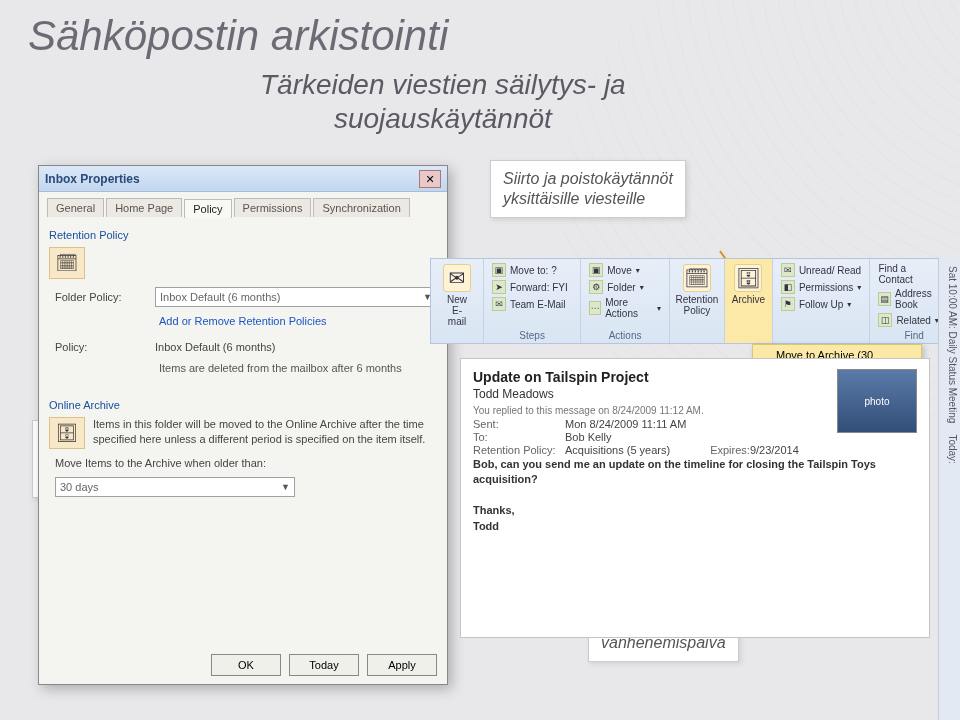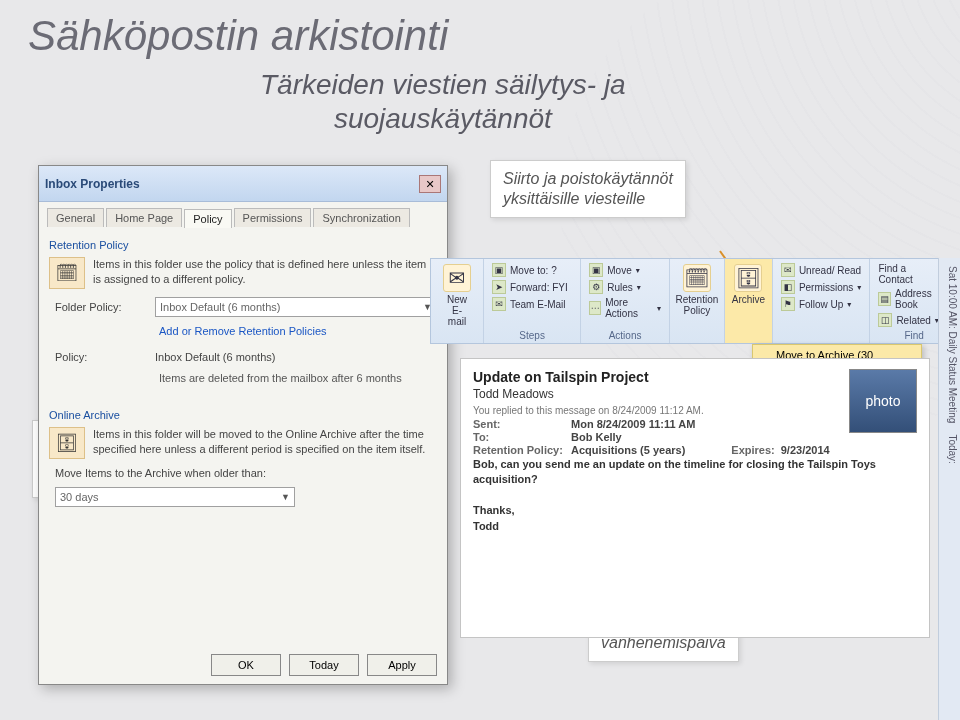--- a/index.html
+++ b/index.html
@@ -7,21 +7,21 @@
   
   .bg-swirl { position: absolute; right: -100px; top: -50px; width: 500px; height: 500px;
     background: repeating-radial-gradient(circle at 100% 0%, rgba(150,150,170,0.08) 0px, rgba(150,150,170,0.08) 2px, transparent 2px, transparent 15px);
     opacity: 0.4; border-radius: 50%; }
   
   .title-main { position: absolute; top: 12px; left: 28px; font-size: 42px; font-weight: 300; color: #6b6b75; font-style: italic; }
   .title-sub  { position: absolute; top: 68px; left: 260px; font-size: 28px; font-weight: 500; color: #5a5a64; font-style: italic; text-align: center; line-height: 1.2; }
   
   
   .dialog { position: absolute; top: 165px; left: 38px; width: 410px; height: 520px; background: #f4f4f0; border: 1px solid #888; box-shadow: 4px 4px 12px rgba(0,0,0,0.25); }
-  .dialog-titlebar { height: 36px; background: linear-gradient(#dce8f8,#c2d6ef); border-bottom: 1px solid #a8bcd8; display: flex; align-items: center; padding: 0 6px; }
+  .dialog-titlebar { height: 26px; background: linear-gradient(#dce8f8,#c2d6ef); border-bottom: 1px solid #a8bcd8; display: flex; align-items: center; padding: 0 6px; }
   .dialog-titlebar span { font-size: 12px; font-weight: bold; color: #2a4a78;}
   .dialog-close { margin-left: auto; width: 22px; height: 18px; background: #e8c8c8; border: 1px solid #aa7777; text-align: center; font-size: 11px; line-height: 16px; cursor: pointer;}
   .dialog-tabs { display: flex; gap: 2px; padding: 6px 8px 0 8px; font-size: 11px; align-items: flex-end; }
   .dialog-tab { padding: 3px 8px; border: 1px solid #bbb; border-bottom: none; background: #ece9e2; color: #555; cursor: pointer; }
   .dialog-tab.active { background: #f9f9f4; color: #222; position: relative; top: 1px; }
   .dialog-body { padding: 8px 10px; font-size: 11px; color: #333; }
   .section-title { color: #1a4fa0; font-size: 11px; margin: 4px 0 6px 0;}
   .policy-row { display: flex; gap: 8px; margin: 6px 0; align-items: flex-start; }
   .policy-icon { width: 36px; height: 32px; background: #f8e8c8; border: 1px solid #ddc088; flex-shrink: 0; display:flex; align-items:center; justify-content:center; font-size:18px;}
   .policy-text { flex: 1; color: #444; line-height: 1.35; }
@@ -49,23 +49,23 @@
   .archive-popup { position: absolute; top: 344px; right: 38px; width: 170px; background: #fffce7; border: 1px solid #d9c76f; box-shadow: 2px 2px 6px rgba(0,0,0,0.2); font-size: 11px; }
   .archive-popup div { padding: 4px 23px; display:flex; align-items:center; gap:6px; cursor:pointer;}
   .archive-popup div:first-child { background: #fbe9a8; }
   .archive-popup .chk { width:12px;height:12px;border:1px solid #b89f40; background:#fff; font-size:9px; text-align:center; line-height:10px; color:#7a5a10;}
   
   
   .reading { position: absolute; top: 358px; left: 460px; width: 470px; height: 280px; background: #fff; border: 1px solid #c4c4c4; padding: 10px 12px; font-size: 11px; }
   .reading-subject { font-size: 14px; font-weight: bold; color: #222; margin-bottom: 2px;}
   .reading-from { font-size: 12px; color: #333; margin-bottom: 4px;}
   .reading-meta { color: #777; font-size: 10px; margin-bottom: 2px;}
-  .reading-field { display: flex; gap: 6px; font-size: 11px; color: #444; margin: 1px 0; font-weight: bold;}
+  .reading-field { display: flex; font-size: 11px; color: #444; margin: 1px 0;}
   .reading-field .lbl { width: 92px; color: #666;}
-  .avatar { position: absolute; top: 10px; right: 12px; width: 68px; height: 64px; background: linear-gradient(#5a7aa8,#334f78); border:1px solid #888; display:flex;align-items:center;justify-content:center;color:#fff;font-size:14px; text-align:center;}
+  .avatar { position: absolute; top: 10px; right: 12px; width: 80px; height: 64px; background: linear-gradient(#5a7aa8,#334f78); border:1px solid #888; display:flex;align-items:center;justify-content:center;color:#fff;font-size:10px; text-align:center;}
   .reading-body { font-size: 11px; color: #333; line-height: 1.4; font-weight: bold;}
   
   
   .vbar { position: absolute; right: 0px; top: 258px; bottom: 0; width: 22px; background: #e2e9f3; border-left:1px solid #c1cddd; writing-mode: vertical-rl; font-size: 10px; color: #556; padding: 8px 2px;}
   
   
   .callout { position: absolute; background: #fff; border: 1px solid #ccc; padding: 8px 12px; font-size: 16px; font-style: italic; color: #555; box-shadow: 2px 2px 5px rgba(0,0,0,0.1); line-height: 1.25;}
   .c1 { top: 160px; left: 490px; }
   .c2 { top: 420px; left: 32px; width: 210px;}
   .c3 { top: 604px; left: 588px; }
@@ -107,21 +107,20 @@
     <div class="dialog-tab">General</div>
     <div class="dialog-tab">Home Page</div>
     <div class="dialog-tab active">Policy</div>
     <div class="dialog-tab">Permissions</div>
     <div class="dialog-tab">Synchronization</div>
   </div>
   <div class="dialog-body">
     <div class="section-title">Retention Policy</div>
     <div class="policy-row">
       <div class="policy-icon">🗓</div>
-      <div class="policy-text">Items in this folder use the policy that is defined here unless the item is assigned to a different policy.</div>
     </div>
     <div class="form-row">
       <div class="form-label">Folder Policy:</div>
       <div class="combo">
         <span>Inbox Default (6 months)</span>
         <span class="chev">▼</span>
       </div>
     </div>
     <div class="link-blue">Add or Remove Retention Policies</div>
     <div class="form-row" style="margin-top:14px;">
@@ -178,21 +177,21 @@
     </div>
     <div class="ribbon-group" style="width:100px;">
       <div class="ribbon-col">
         <div class="ribbon-small">
             <div class="ico">▣</div>
             <span>Move</span> 
             <span style="font-size:8px;">▾</span>
           </div>
         <div class="ribbon-small">
             <div class="ico">⚙</div>
-            <span>Rules</span> 
+            <span>Folder</span> 
             <span style="font-size:8px;">▾</span>
           </div>
         <div class="ribbon-small">
             <div class="ico">⋯</div>
             <span>More Actions</span> 
             <span style="font-size:8px;">▾</span>
           </div>
       </div>
       <div class="ribbon-group-label">Actions</div>
     </div>

